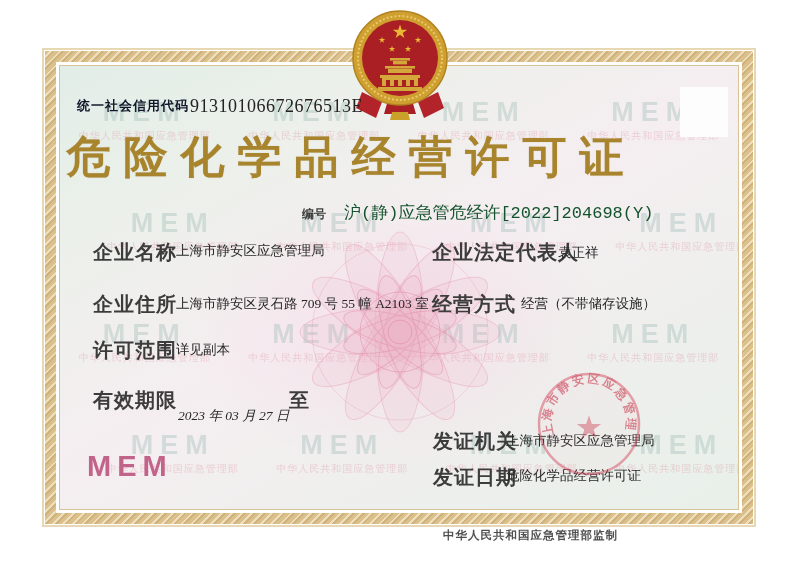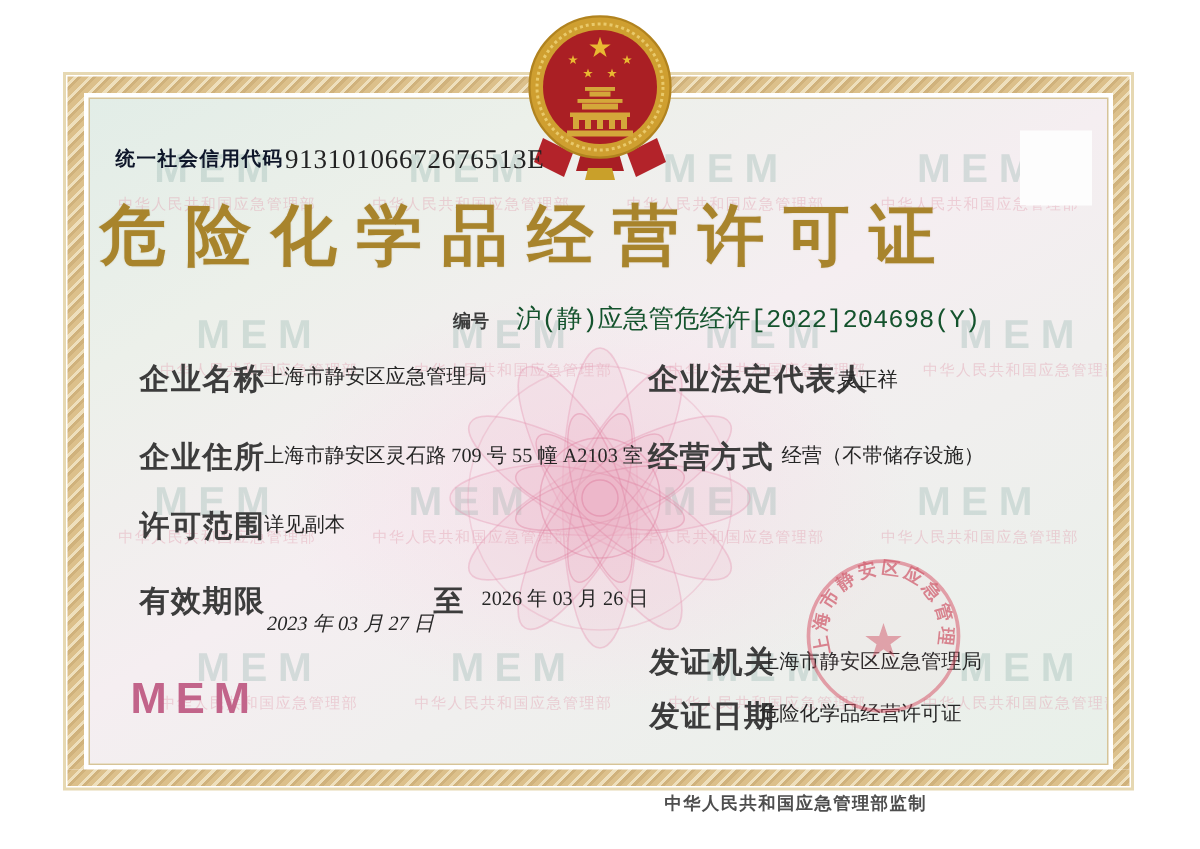--- a/index.html
+++ b/index.html
@@ -220,21 +220,20 @@
 
   <div class="lbl" style="left:432px; top:291px;">经营方式</div>
   <div class="val" style="left:521px; top:295px;">经营（不带储存设施）</div>
 
   <div class="lbl" style="left:93px; top:337px;">许可范围</div>
   <div class="val" style="left:176px; top:341px;">详见副本</div>
 
   <div class="lbl" style="left:93px; top:387px;">有效期限</div>
   <div class="val" style="left:178px; top:407px;font-style:italic;">2023 年 03 月 27 日</div>
   <div class="lbl" style="left:289px; top:387px;">至</div>
-  <div class="val" style="left:321px; top:390px;">2026 年 03 月 26 日</div>
 
   <div class="mem-logo">MEM</div>
 
   <div class="lbl" style="left:433px; top:428px;">发证机关</div>
   <div class="val" style="left:506px; top:432px;">上海市静安区应急管理局</div>
 
   <div class="lbl" style="left:433px; top:464px;">发证日期</div>
   <div class="val" style="left:506px; top:467px;">危险化学品经营许可证</div>
 
   <svg class="seal" viewBox="0 0 110 112">

